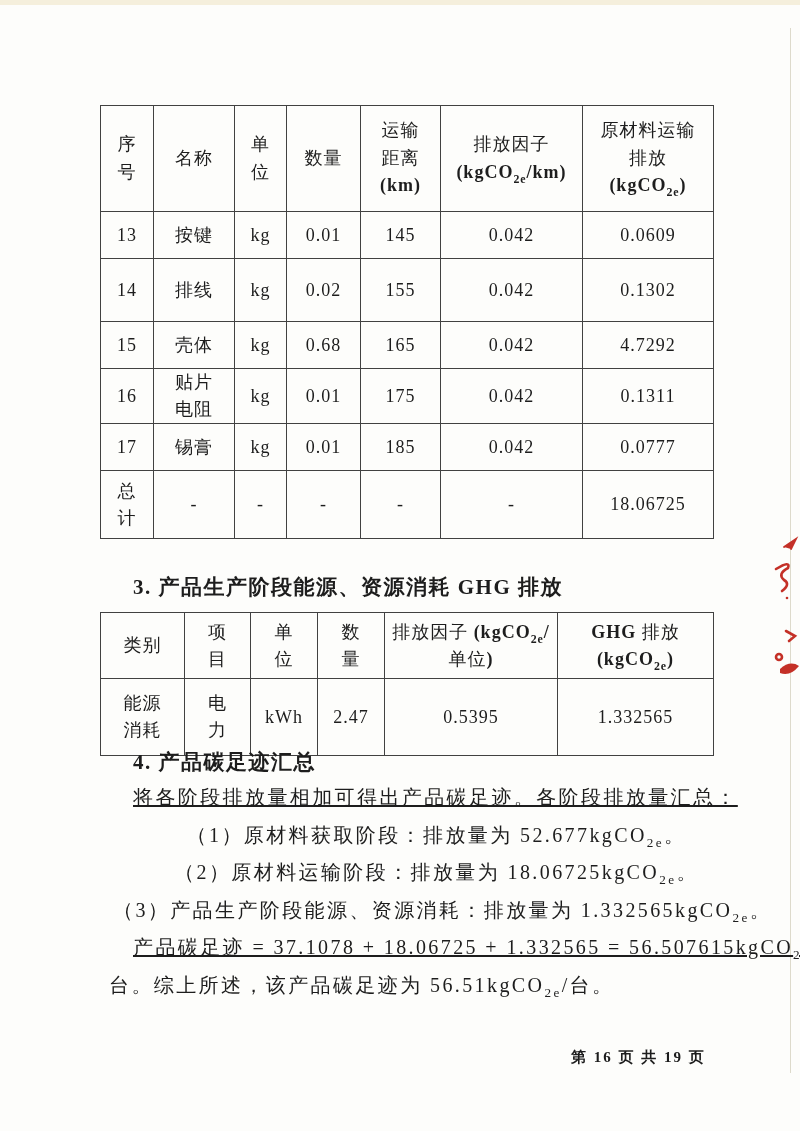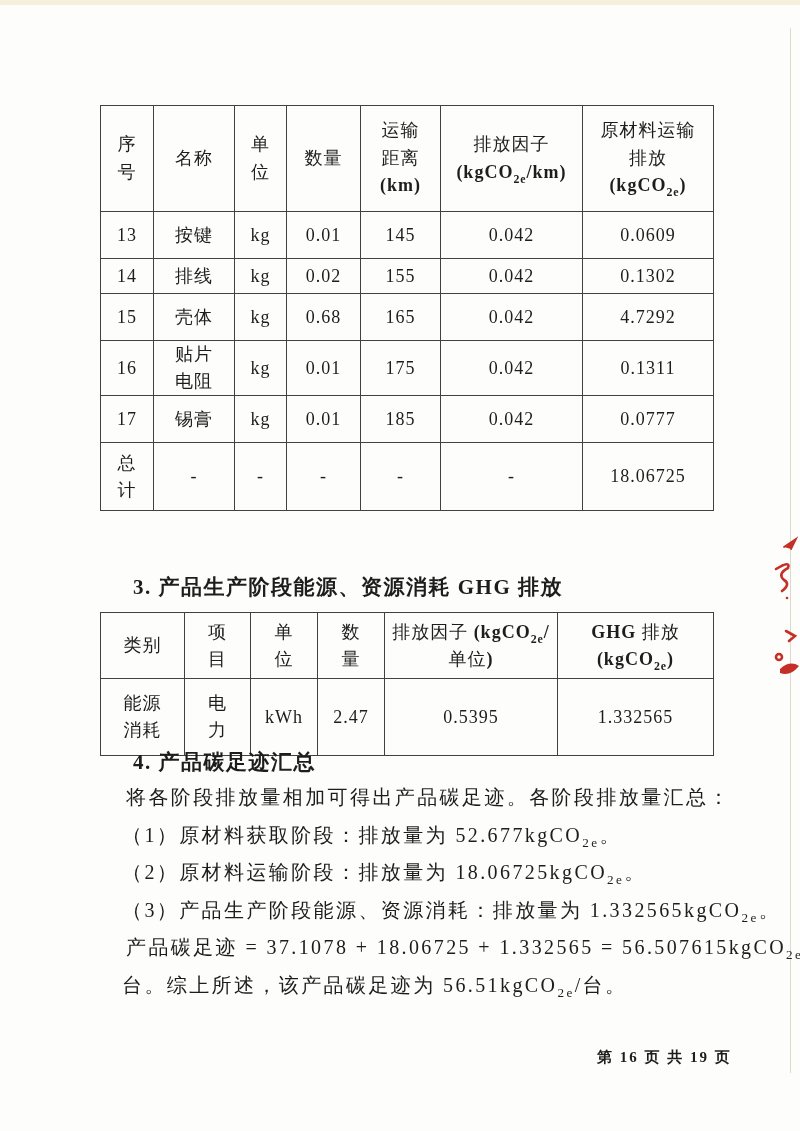--- a/index.html
+++ b/index.html
@@ -26,26 +26,26 @@
     position:absolute;left:133px;font-size:21px;font-weight:bold;
     letter-spacing:1.5px;white-space:nowrap;
   }
   #heading-3{top:573px;}
   #heading-4{top:748px;}
 
   .para-block{position:absolute;left:100px;top:779px;width:660px;}
   .pline{
     font-size:20px;line-height:37.6px;letter-spacing:2.4px;white-space:nowrap;
   }
-  .ind-a{margin-left:26px;}
-  .ind-b{margin-left:22px;}
-  .ind-c{margin-left:22px;}
+  .ind-a{margin-left:33px;text-decoration:underline;}
+  .ind-b{margin-left:13px;text-align:center;}
+  .ind-c{margin-left:9px;}
 
   .footer{
-    position:absolute;left:597px;top:1048px;font-size:15px;
+    position:absolute;left:571px;top:1048px;font-size:15px;
     letter-spacing:2px;white-space:nowrap;font-weight:bold;
   }
   .red-marks{position:absolute;right:0;top:528px;}
 </style>
 </head>
 <body>
 
 <div class="page">
   <div class="top-edge"></div>
   <div class="right-edge-line"></div>
@@ -72,21 +72,21 @@
     </tr>
     <tr style="height:47px">
       <td>13</td>
       <td>按键</td>
       <td>kg</td>
       <td>0.01</td>
       <td>145</td>
       <td>0.042</td>
       <td>0.0609</td>
     </tr>
-    <tr style="height:35px">
+    <tr style="height:63px">
       <td>14</td>
       <td>排线</td>
       <td>kg</td>
       <td>0.02</td>
       <td>155</td>
       <td>0.042</td>
       <td>0.1302</td>
     </tr>
     <tr style="height:47px">
       <td>15</td>

